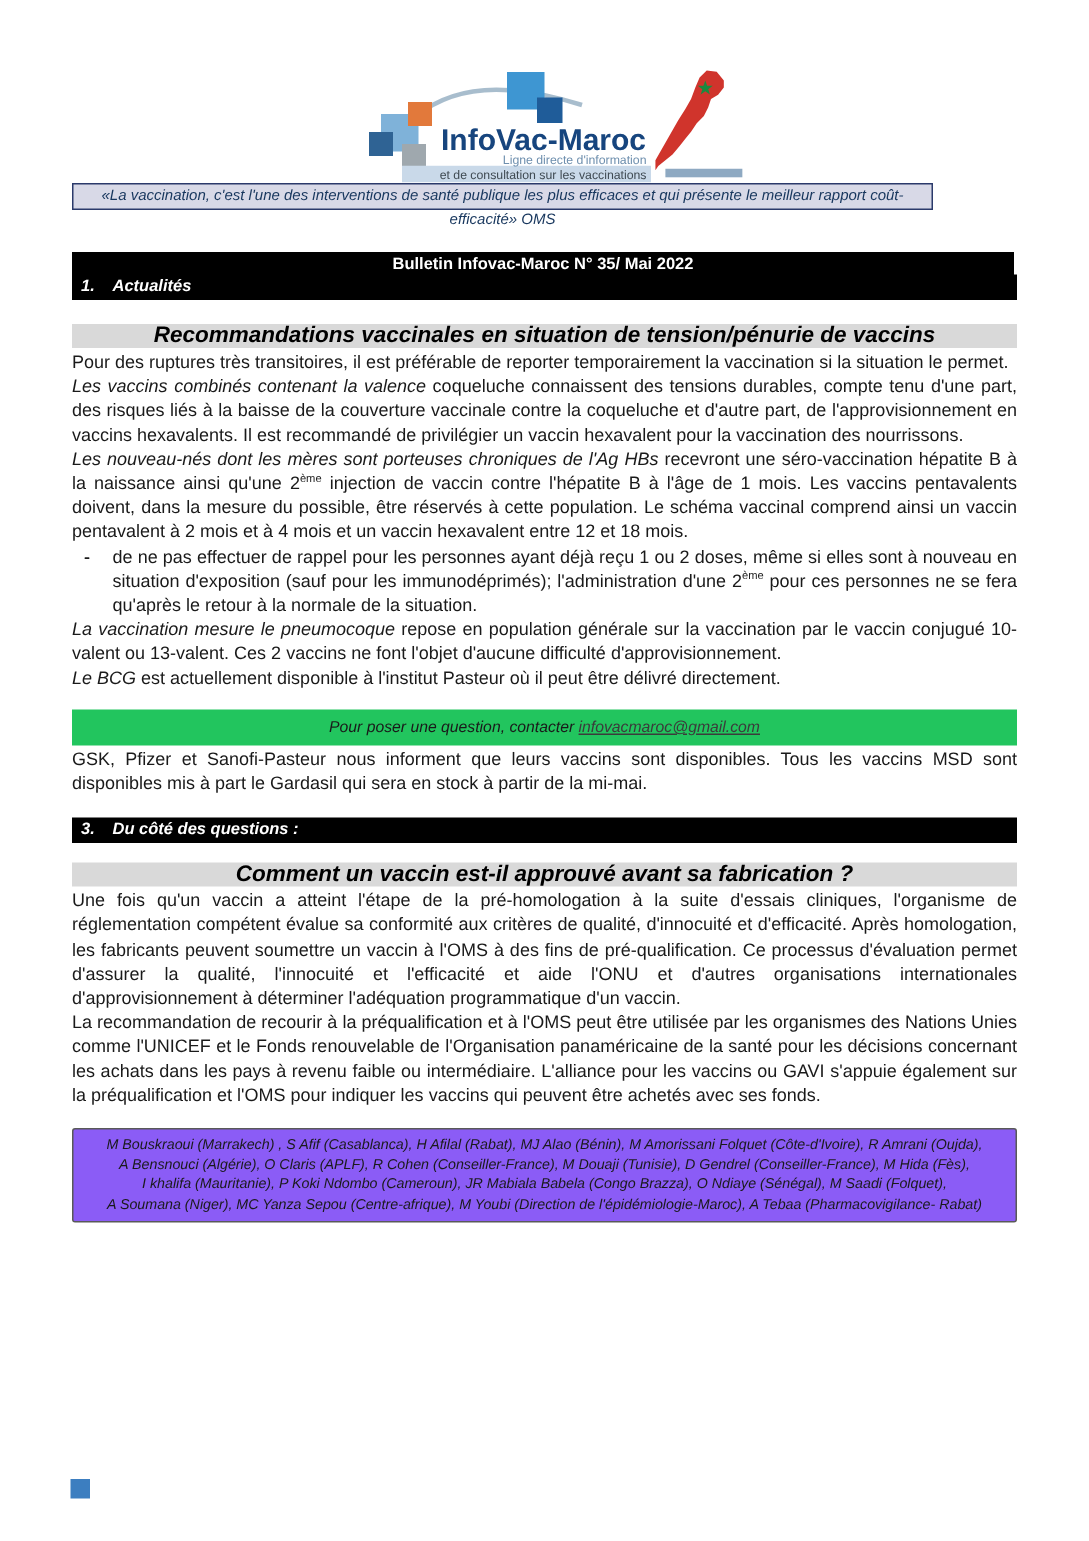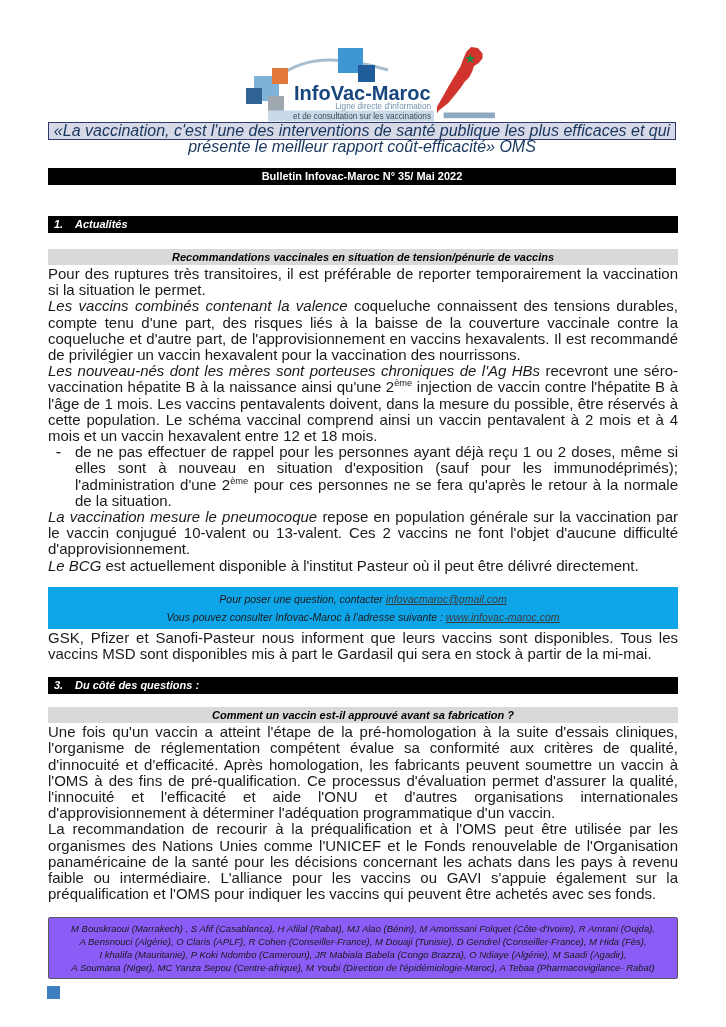--- a/index.html
+++ b/index.html
@@ -1,39 +1,39 @@
 <!DOCTYPE html>
 <html><head>
 <meta charset="utf-8">
 <style>
   html,body{margin:0;padding:0;background:#ffffff;}
   .page{position:relative;width:726px;height:1027px;background:#ffffff;overflow:hidden;
         font-family:"Liberation Sans",sans-serif;color:#1a1a1a;}
   .logo{position:absolute;left:238px;top:44px;width:268px;height:80px;}
-  .quote-banner{position:absolute;left:48px;top:122px;width:628px;height:18px;box-sizing:border-box;
+  .quote-banner{position:absolute;left:48px;top:122px;width:574px;height:18px;box-sizing:border-box;
         background:#d8d9e7;border:1px solid #2b3a6b;text-align:center;
-        font-size:16px;font-style:italic;color:#17365d;line-height:16px;}
+        font-size:10px;font-style:italic;color:#17365d;line-height:16px;}
   .bulletin-bar{position:absolute;left:48px;top:168px;width:628px;height:17px;background:#000;
         color:#fff;text-align:center;font-size:11px;font-weight:bold;line-height:17px;}
   .main{position:absolute;left:48px;top:183px;width:630px;}
   .secbar{height:17px;background:#000;color:#fff;font-size:11px;font-weight:bold;
-        font-style:italic;line-height:17px;margin-top:33px;}
+        font-style:italic;line-height:17px;}
   .secbar .num{display:inline-block;margin-left:6px;width:21px;}
-  .grayhead{height:16px;background:#d9d9d9;text-align:center;font-size:11px;
+  .grayhead{height:16px;background:#d9d9d9;text-align:center;font-size:15px;
         font-weight:bold;font-style:italic;line-height:16px;color:#000;}
   .gh1{margin-top:16px;}
   .gh2{margin-top:13px;}
-  .blocks{margin-top:1px;font-size:15px;line-height:16.2px;color:#1a1a1a;}
+  .blocks{margin-top:1px;font-size:12px;line-height:16.2px;color:#1a1a1a;}
   .para{text-align:justify;}
   .bullet{position:relative;padding-left:27px;text-align:justify;}
   .bullet .dash{position:absolute;left:8px;}
   .it{font-style:italic;}
   sup{font-size:0.62em;vertical-align:super;line-height:0;}
   .lnk{text-decoration:underline;color:#3b3b3b;cursor:pointer;}
-  .contact-box{margin-top:13px;background:#0ea5e9;text-align:center;font-style:italic;
+  .contact-box{margin-top:13px;background:#22c55e;text-align:center;font-style:italic;
         font-size:10.5px;line-height:18px;padding:3px 0;color:#1a1a1a;}
   .mt-s2{margin-top:9px;}
   .mt-s3{margin-top:15px;}
   .committee-box{margin-top:14px;border:1px solid #595959;border-radius:2px;background:#8b5cf6;
         padding:4px 6px;text-align:center;font-style:italic;font-size:9.5px;
         line-height:13.2px;color:#1a1a1a;}
   .blue-marker{position:absolute;left:47px;top:986px;width:13px;height:13px;background:#3c7ec0;}
   .logo-title{font-family:"Liberation Sans",sans-serif;font-size:20px;font-weight:600;fill:#17457e;}
   .logo-sub1{font-family:"Liberation Sans",sans-serif;font-size:8.2px;fill:#6e8fae;}
   .logo-sub2{font-family:"Liberation Sans",sans-serif;font-size:8.2px;fill:#3f4a52;}
@@ -89,40 +89,39 @@
         <div class="para"><span class="it">Les vaccins combinés contenant la valence</span><span> coqueluche connaissent des tensions durables,  compte tenu d'une part, des risques liés à la baisse de la couverture vaccinale contre la coqueluche et d'autre part, de l'approvisionnement en vaccins hexavalents. Il est recommandé de privilégier un vaccin hexavalent pour la vaccination des nourrissons.</span></div>
         <div class="para"><span class="it">Les nouveau-nés dont les mères sont porteuses chroniques de l'Ag HBs</span><span> recevront une séro-vaccination hépatite B à la naissance ainsi qu'une 2</span><sup>ème</sup><span> injection de vaccin contre l'hépatite B à l'âge de 1 mois. Les vaccins pentavalents doivent, dans la mesure du possible, être réservés à cette population. Le schéma vaccinal comprend ainsi un vaccin pentavalent à 2 mois et à 4 mois et un vaccin hexavalent entre 12 et 18 mois.</span></div>
         <div class="bullet"><span class="dash">-</span></div>
         <div class="bullet"><span class="dash">-</span><span><span>de ne pas effectuer de rappel pour les personnes ayant déjà reçu 1 ou 2 doses, même si elles sont à nouveau en situation d'exposition (sauf pour les immunodéprimés); l'administration d'une 2</span><sup>ème</sup><span> pour ces personnes ne se fera qu'après le retour à la normale de la situation.</span></span></div>
         <div class="para"><span class="it">La vaccination mesure le pneumocoque</span><span> repose en population générale sur la vaccination par le vaccin conjugué 10-valent ou 13-valent. Ces 2 vaccins ne font l'objet d'aucune difficulté d'approvisionnement.</span></div>
         <div class="para"><span class="it">Le  BCG</span><span> est actuellement disponible à l'institut Pasteur où il peut être délivré directement.</span></div>
       </div>
 
     <div class="contact-box">
       <div class="cline"><span>Pour poser une question, contacter </span><span class="lnk">infovacmaroc@gmail.com</span></div>
-      <div class="cline"><span>Vous pouvez consulter Infovac-Maroc à l'adresse suivante : </span><span class="lnk">www.infovac-maroc.com</span></div>
     </div>
 
     <div class="blocks">
         <div class="para"><span>GSK, Pfizer et  Sanofi-Pasteur nous informent que leurs vaccins sont disponibles.  Tous les vaccins MSD sont disponibles mis à part le Gardasil qui sera en stock à partir de la mi-mai.</span></div>
       </div>
 
     <div class="secbar mt-s3">
       <span class="num">3.</span><span class="stitle">Du côté des questions :</span>
     </div>
     <div class="grayhead gh2">Comment un vaccin est-il approuvé avant sa fabrication ?</div>
     <div class="blocks">
         <div class="para"><span>Une fois qu'un vaccin a atteint l'étape de la pré-homologation à la suite d'essais cliniques, l'organisme de réglementation compétent évalue sa conformité aux critères de qualité, d'innocuité et d'efficacité. Après homologation, les fabricants peuvent soumettre un vaccin  à l'OMS à des fins de pré-qualification. Ce processus d'évaluation permet d'assurer la qualité, l'innocuité et l'efficacité et aide l'ONU et d'autres organisations internationales d'approvisionnement à déterminer l'adéquation programmatique d'un vaccin.</span></div>
         <div class="para"><span>La recommandation de recourir à la préqualification et à l'OMS peut être utilisée par les organismes des Nations Unies comme l'UNICEF et le Fonds renouvelable de l'Organisation panaméricaine de la santé pour les décisions concernant les achats dans les pays à revenu faible ou intermédiaire. L'alliance pour les vaccins ou GAVI s'appuie également sur la préqualification et l'OMS pour indiquer les vaccins qui peuvent être achetés avec ses fonds.</span></div>
       </div>
 
     <div class="committee-box">
         <div class="fline">M Bouskraoui (Marrakech) , S Afif (Casablanca), H Afilal (Rabat), MJ Alao (Bénin), M Amorissani Folquet (Côte-d'Ivoire), R Amrani (Oujda),</div>
         <div class="fline">A Bensnouci  (Algérie), O Claris (APLF), R Cohen (Conseiller-France), M Douaji  (Tunisie), D Gendrel (Conseiller-France), M Hida (Fès),</div>
-        <div class="fline">I khalifa (Mauritanie),  P Koki Ndombo  (Cameroun), JR Mabiala Babela (Congo Brazza), O Ndiaye (Algérie), M Saadi  (Agadir),</div>
+        <div class="fline">I khalifa (Mauritanie),  P Koki Ndombo  (Cameroun), JR Mabiala Babela (Congo Brazza), O Ndiaye (Sénégal), M Saadi  (Folquet),</div>
         <div class="fline">A Soumana (Niger), MC Yanza Sepou (Centre-afrique), M Youbi  (Direction de l'épidémiologie-Maroc), A Tebaa (Pharmacovigilance- Rabat)</div>
       </div>
 
   </div>
 
   <div class="blue-marker"></div>
 
 </div>
 
 </body></html>

